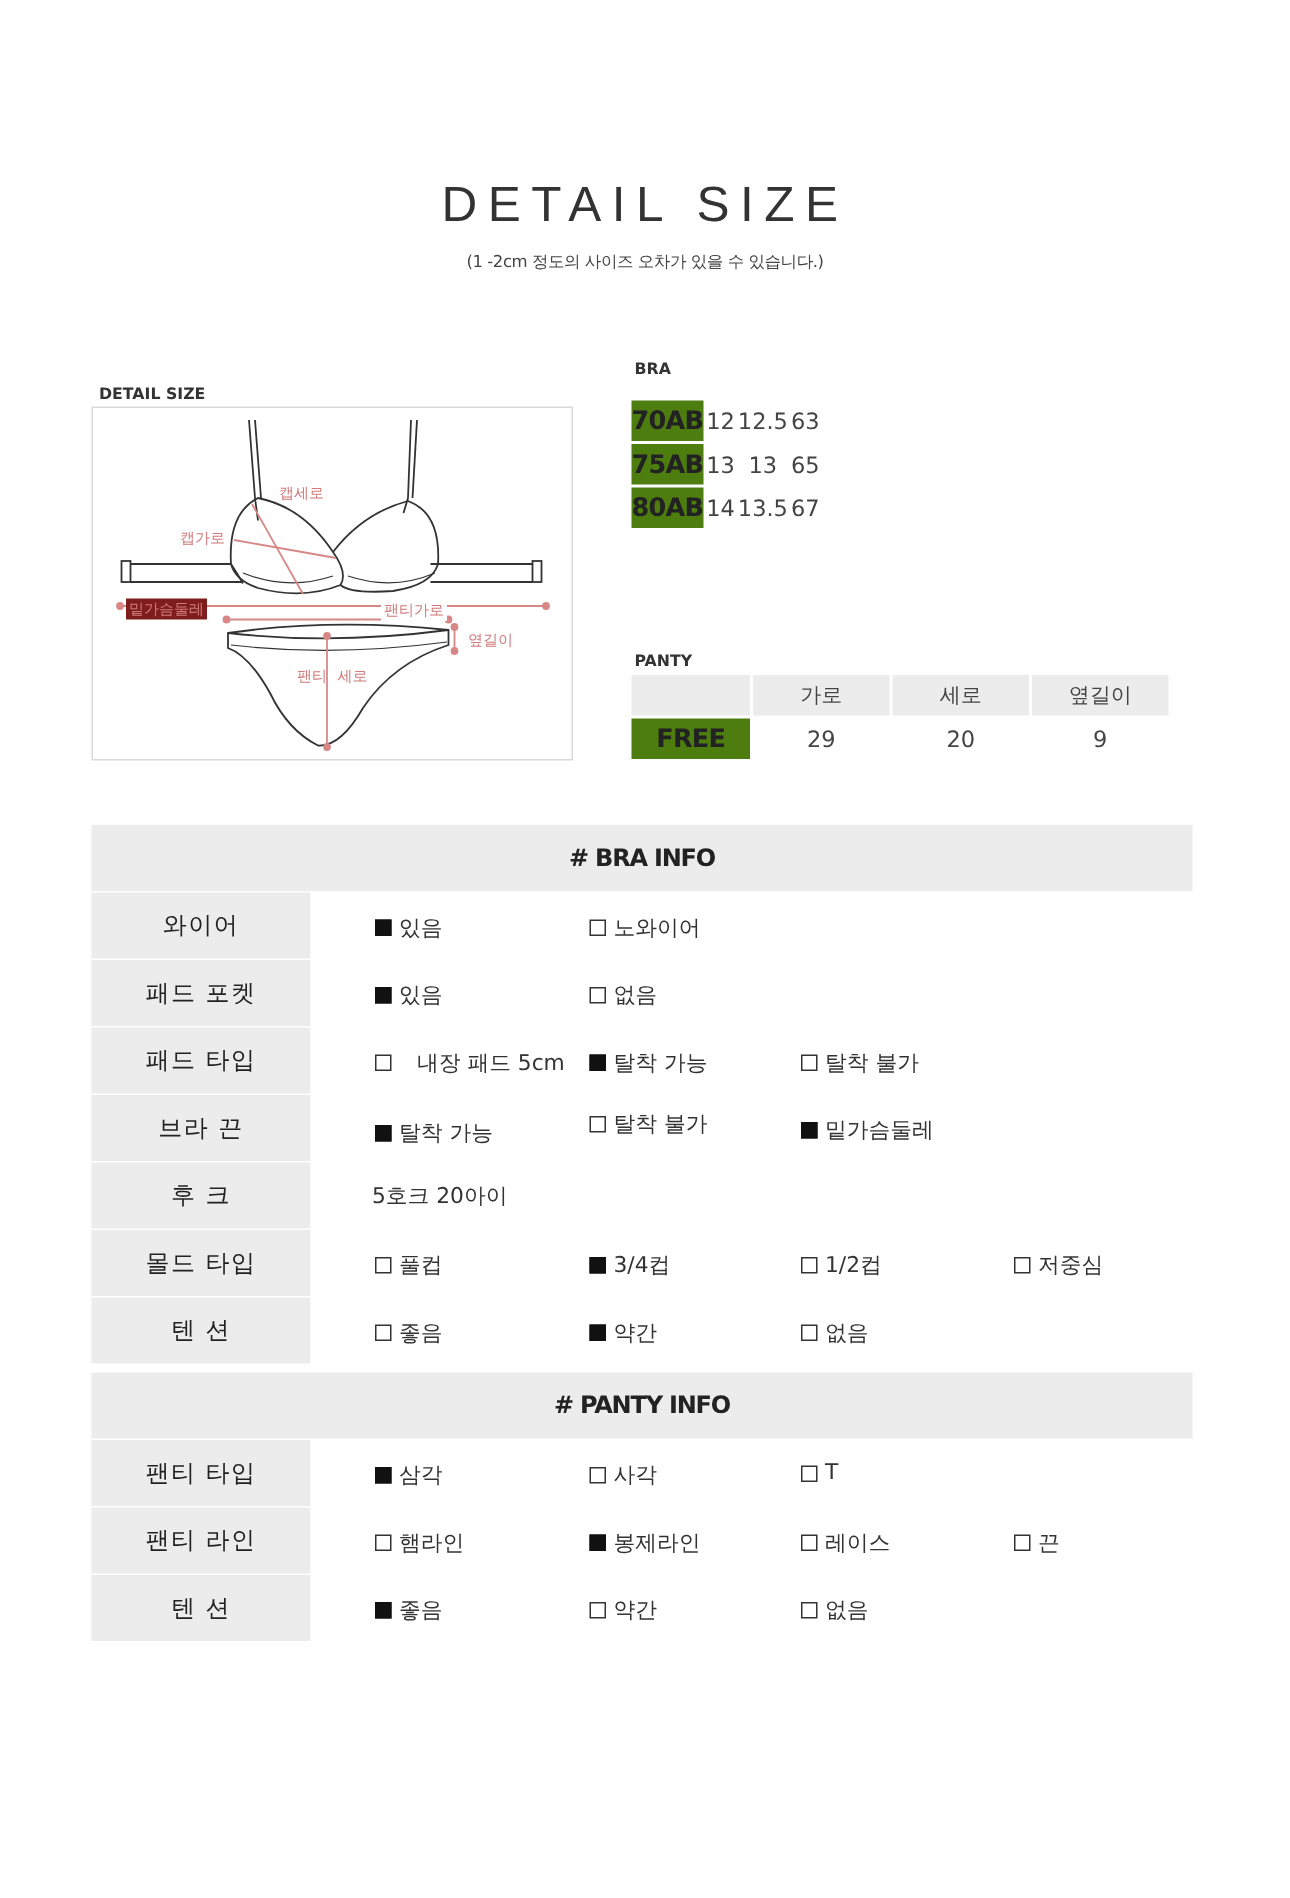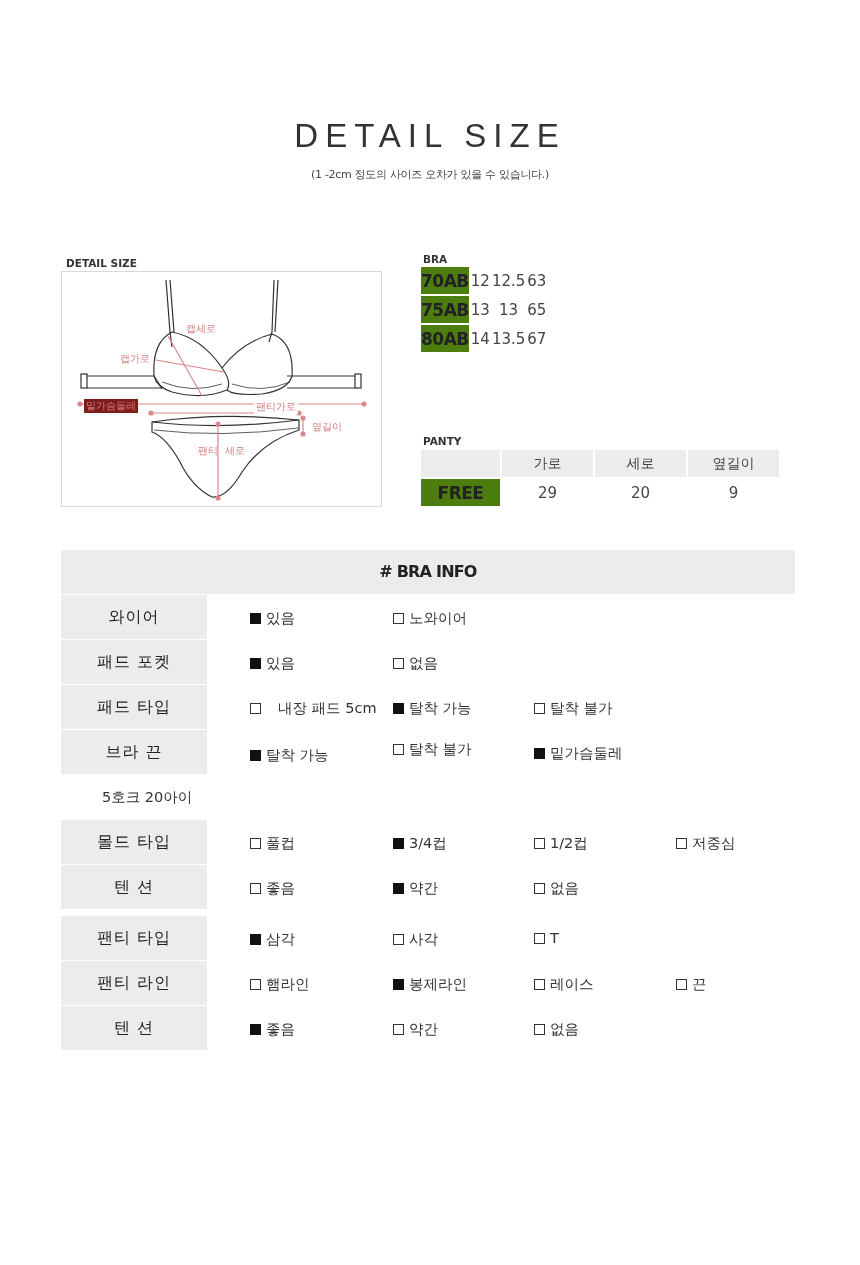--- a/index.html
+++ b/index.html
@@ -83,21 +83,21 @@
   </svg>
   <span style="position:absolute;left:124px;top:50px;font-size:10px;color:#d07a7a;">캡세로</span>
   <span style="position:absolute;left:58px;top:80px;font-size:10px;color:#d07a7a;">캡가로</span>
   <span style="position:absolute;left:22px;top:127px;font-size:10px;color:#d07a7a;background:#7f1d1d;padding:0 2px;">밑가슴둘레</span>
   <span style="position:absolute;left:192px;top:128px;font-size:10px;color:#d07a7a;background:#fff;padding:0 2px;">팬티가로</span>
   <span style="position:absolute;left:250px;top:148px;font-size:10px;color:#d07a7a;">옆길이</span>
   <span style="position:absolute;left:136px;top:172px;font-size:10px;color:#d07a7a;">팬티</span>
   <span style="position:absolute;left:163px;top:172px;font-size:10px;color:#d07a7a;">세로</span>
 </div>
 
-<div class="sec-label" style="top:253px;left:423px;">BRA</div>
+<div class="sec-label" style="top:240px;left:423px;">BRA</div>
 <table class="size" style="top:265px;left:419px;">
   <tbody>
   <tr>
     <td class="rowh">70AB</td>
     <td>12</td>
     <td>12.5</td>
     <td>63</td>
   </tr>
   <tr>
     <td class="rowh">75AB</td>
@@ -193,20 +193,21 @@
           <span>탈착 불가</span>
         </span>
       <span class="opt" style="left:327px;">
           <span class="box on"></span>
           <span>밑가슴둘레</span>
         </span>
     </div>
   </div>
 
   <div class="info-row">
+    <div class="lab">후 크</div>
     <div class="opts">
       <span class="plain">5호크 20아이</span>
     </div>
   </div>
 
   <div class="info-row">
     <div class="lab">몰드 타입</div>
     <div class="opts">
       <span class="opt" style="left:43px;">
           <span class="box"></span>
@@ -240,20 +241,21 @@
         </span>
       <span class="opt" style="left:327px;">
           <span class="box"></span>
           <span>없음</span>
         </span>
     </div>
   </div>
 </div>
 
 <div class="info" style="top:915px;">
+  <div class="info-title"># PANTY INFO</div>
 
   <div class="info-row">
     <div class="lab">팬티 타입</div>
     <div class="opts">
       <span class="opt" style="left:43px;">
           <span class="box on"></span>
           <span>삼각</span>
         </span>
       <span class="opt" style="left:186px;">
           <span class="box"></span>

